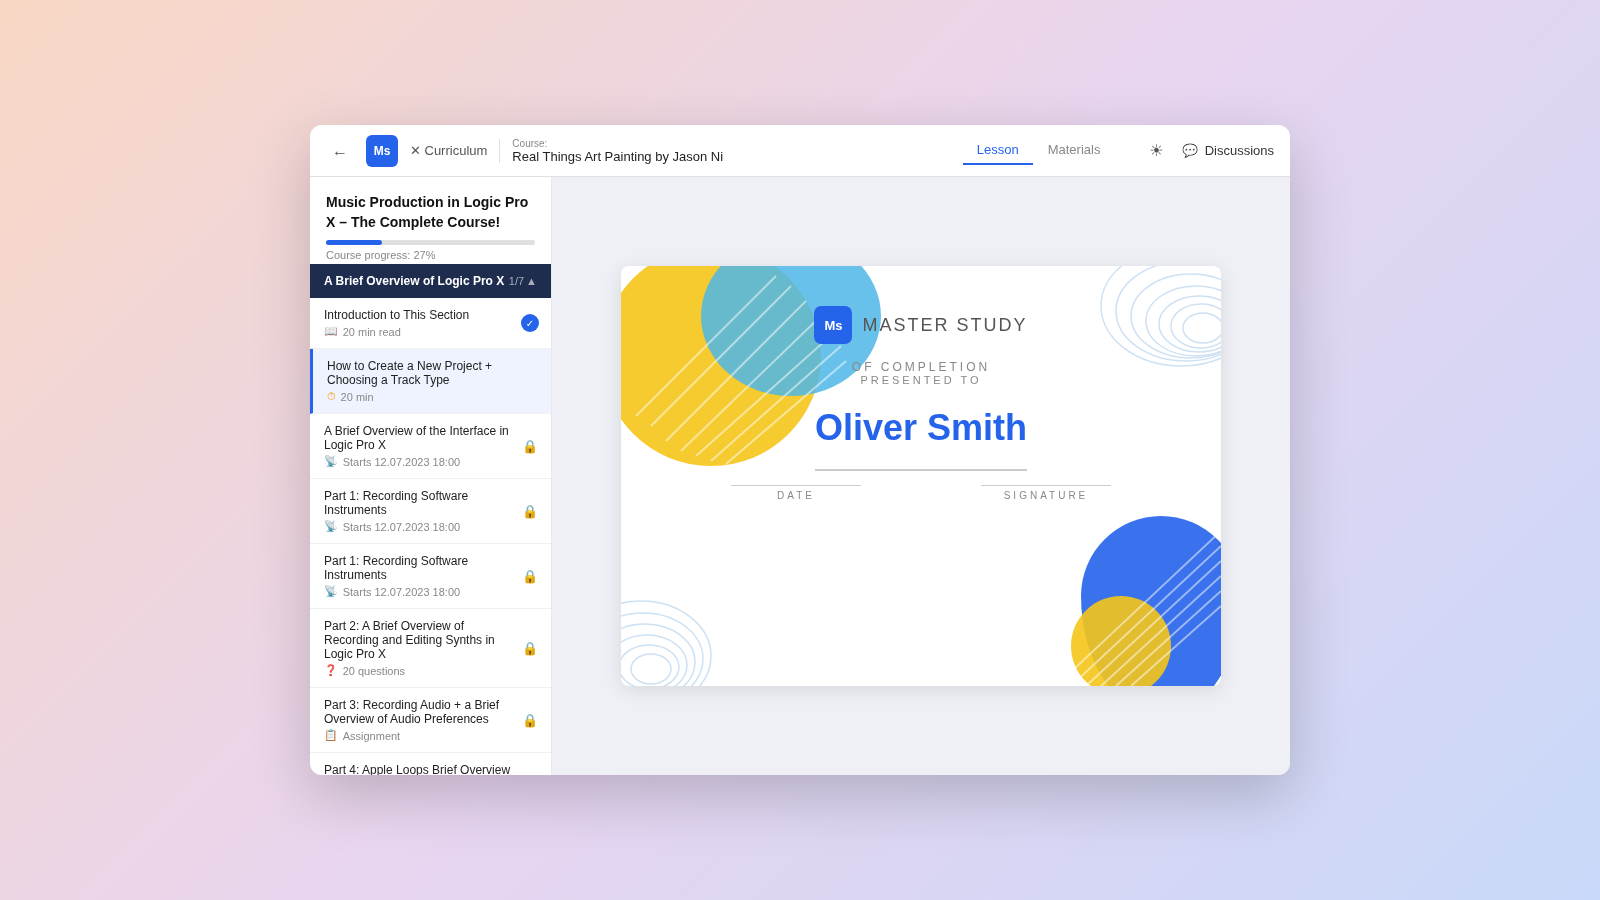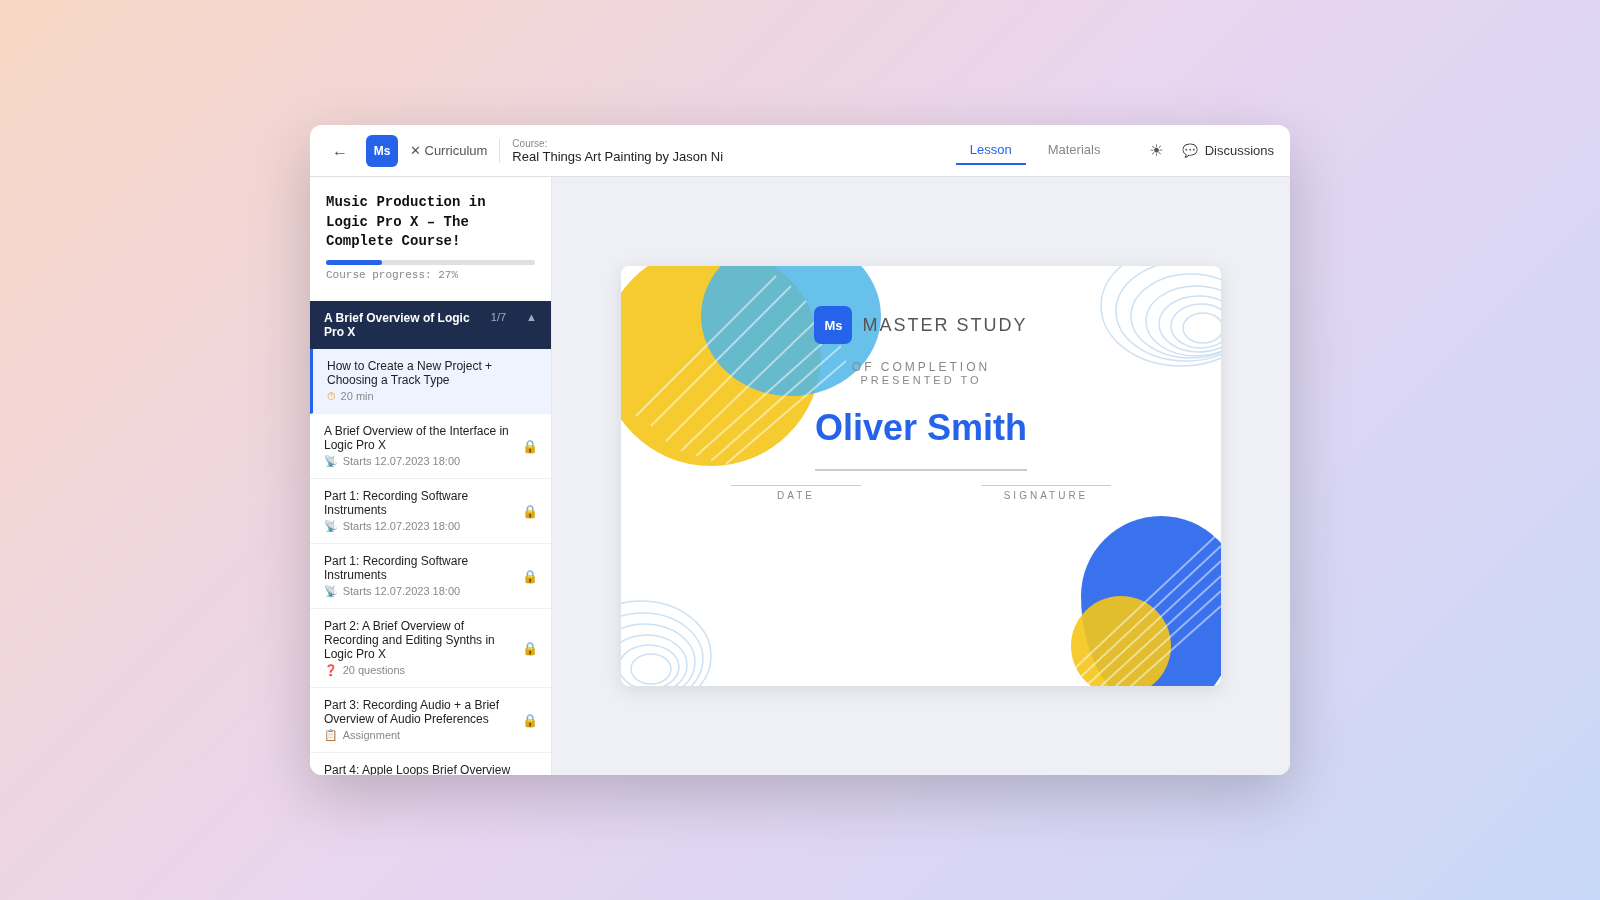--- a/index.html
+++ b/index.html
@@ -56,21 +56,21 @@
       display: flex; flex-direction: column;
     }
     .header-course-label {
       font-size: 10px; color: #888;
     }
     .header-course-title {
       font-size: 13px; color: #222; font-weight: 500;
     }
     .header-spacer { flex: 1; }
     .header-tabs {
-      display: flex; gap: 8px;
+      display: flex; gap: 1px;
     }
     .header-tab {
       padding: 6px 14px;
       font-size: 13px;
       color: #888;
       cursor: pointer;
       border-bottom: 2px solid transparent;
     }
     .header-tab.active {
       color: #2563eb;
@@ -98,22 +98,21 @@
     .sidebar {
       width: 242px;
       background: #fff;
       border-right: 1px solid #e8e8e8;
       display: flex;
       flex-direction: column;
       overflow: hidden;
       flex-shrink: 0;
     }
     .sidebar-title-area {
-      padding: 16px 16px 20px;
-      font-family: Liberation Mono, monospace;
+      padding: 16px 16px 3px;
     }
     .sidebar-course-title {
       font-size: 14px;
       font-weight: 700;
       color: #111;
       line-height: 1.4;
       margin-bottom: 8px;
     }
     .progress-bar-container {
       height: 5px;
@@ -128,30 +127,30 @@
     }
     .progress-label {
       font-size: 11px;
       color: #888;
     }
     .sidebar-section-header {
       background: #1e2d4e;
       color: #fff;
       padding: 10px 14px;
       display: flex;
-      align-items: flex-start;
+      align-items: center;
       justify-content: space-between;
       cursor: pointer;
     }
     .sidebar-section-title {
       font-size: 12px;
       font-weight: 600;
     }
     .sidebar-section-meta {
-      display: flex; align-items: center; gap: 20px;
+      display: flex; align-items: center; gap: 2px;
       font-size: 11px; color: #aab;
     }
     .sidebar-lessons {
       flex: 1;
       overflow-y: auto;
     }
     .lesson-item {
       padding: 10px 14px;
       border-bottom: 1px solid #f0f0f0;
       cursor: pointer;
@@ -392,20 +391,30 @@
       </div>
       <div class="sidebar-section-header">
         <span class="sidebar-section-title">A Brief Overview of Logic Pro X</span>
         <span class="sidebar-section-meta">
           <span>1/7</span>
           <span>▲</span>
         </span>
       </div>
       <div class="sidebar-lessons">
 
+        <div class="lesson-item">
+          <div class="lesson-item-title">Introduction to This Section</div>
+          <div class="lesson-item-meta">
+            <span class="lesson-meta-icon meta-dot-blue">📖</span>
+            <span>20 min read</span>
+          </div>
+          <div class="lesson-check">
+            <div class="check-circle">✓</div>
+          </div>
+        </div>
 
         <div class="lesson-item active-lesson">
           <div class="lesson-item-title">How to Create a New Project + Choosing a Track Type</div>
           <div class="lesson-item-meta">
             <span class="lesson-meta-icon meta-dot-orange">⏱</span>
             <span>20 min</span>
           </div>
         </div>
 
         <div class="lesson-item">

